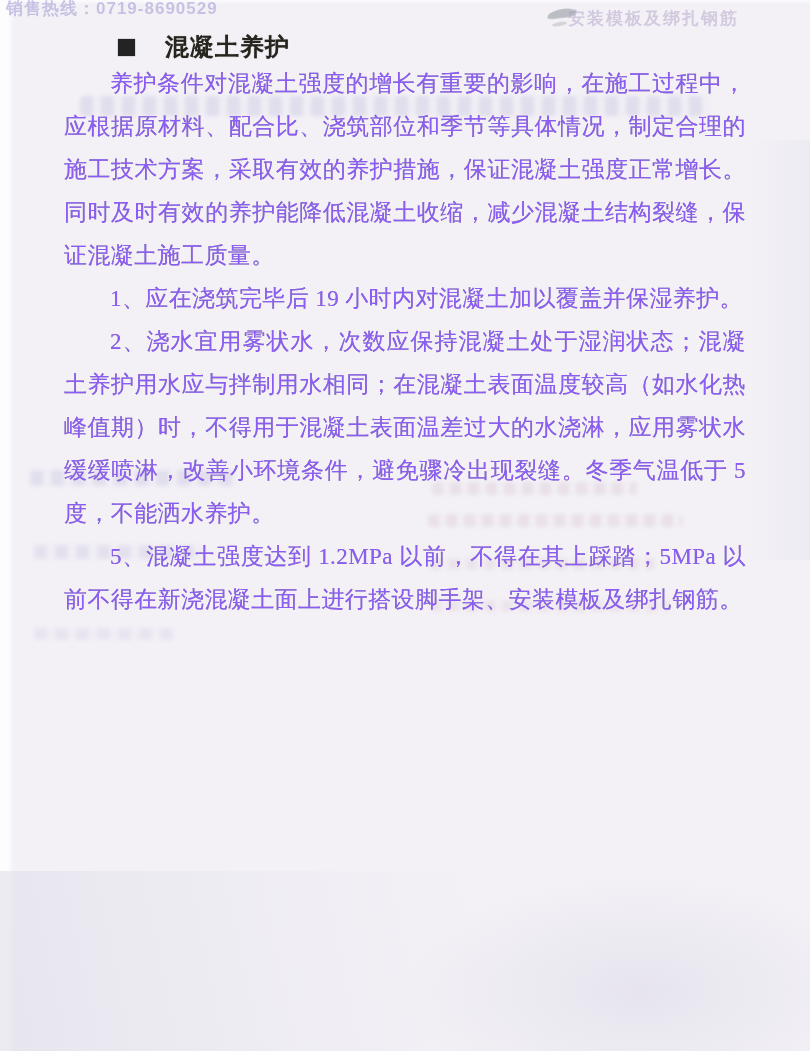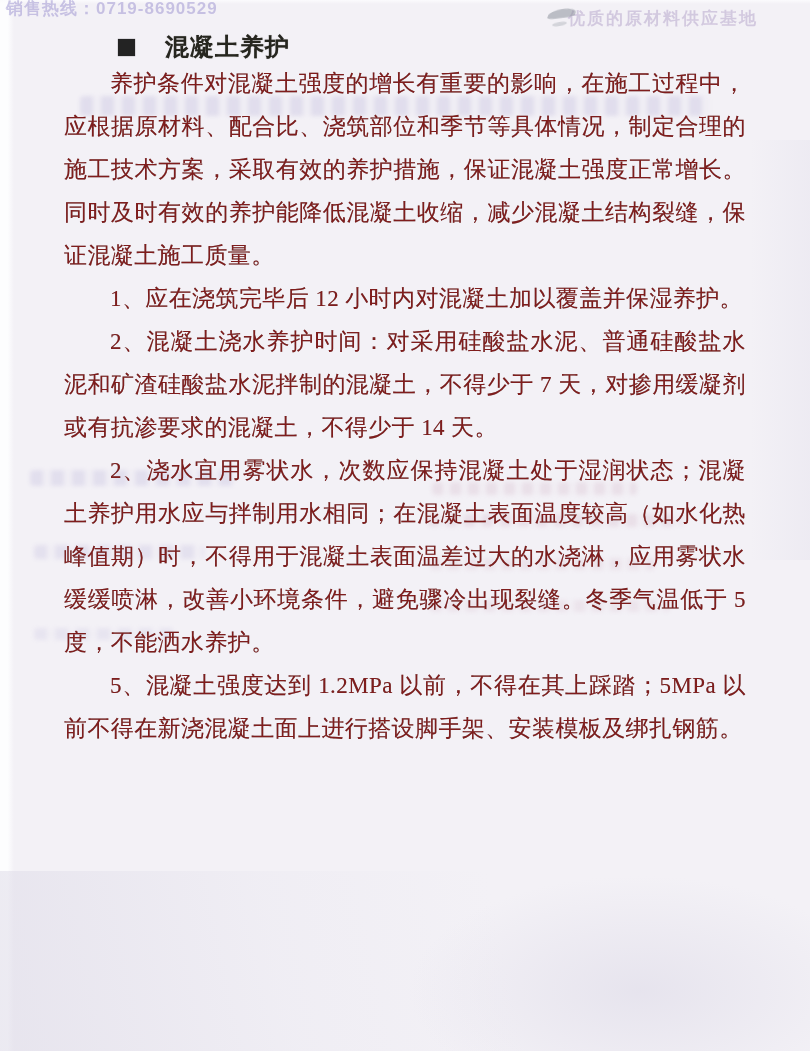--- a/index.html
+++ b/index.html
@@ -106,51 +106,50 @@
   .content {
     position: absolute; top: 62px; left: 64px; width: 682px;
   }
   .content p {
     margin: 0;
     text-indent: 2em;
     text-align: justify;
     font-size: 23px;
     line-height: 43px;
     letter-spacing: 0.4px;
-    color: #7f1d1d;
+    color: #8b5cf6;
     text-shadow: 0 0 0.6px rgba(62,61,53,0.5);
     font-family: Liberation Serif, serif;
   }
 </style>
 </head>
 <body>
 
 <div class="edge-left"></div>
 <div class="edge-top"></div>
 <div class="crease-a"></div>
 <div class="crease-b"></div>
 <div class="crease-c"></div>
 
 <div class="bleed-text bleed-hotline">销售热线：0719-8690529</div>
-<div class="bleed-text bleed-slogan">优质的原材料供应基地</div>
+<div class="bleed-text bleed-slogan">安装模板及绑扎钢筋</div>
 <div class="smudge smudge-blue sm1"></div>
 <div class="smudge smudge-pink sm2"></div>
 <div class="smudge smudge-pink sm3"></div>
 <div class="smudge smudge-blue sm4"></div>
 <div class="smudge smudge-blue sm5"></div>
 <div class="smudge smudge-pink sm6"></div>
 <div class="smudge smudge-pink sm7"></div>
 <div class="smudge smudge-blue sm8"></div>
 <div class="gray-mark-1"></div>
 <div class="gray-mark-2"></div>
 
 <div class="heading">
   <span class="bullet-square"></span>
   <span class="heading-text">混凝土养护</span>
 </div>
 
 <div class="content">
   <p>养护条件对混凝土强度的增长有重要的影响，在施工过程中，应根据原材料、配合比、浇筑部位和季节等具体情况，制定合理的施工技术方案，采取有效的养护措施，保证混凝土强度正常增长。同时及时有效的养护能降低混凝土收缩，减少混凝土结构裂缝，保证混凝土施工质量。</p>
-  <p>1、应在浇筑完毕后 12 小时内对混凝土加以覆盖并保湿养护。</p>
-  <p>2、混凝土浇水养护时间：对采用硅酸盐水泥、普通硅酸盐水泥和矿渣硅酸盐水泥拌制的混凝土，不得少于 7 天，对掺用缓凝剂或有抗渗要求的混凝土，不得少于 14 天。</p>
+  <p>1、应在浇筑完毕后 19 小时内对混凝土加以覆盖并保湿养护。</p>
   <p>2、浇水宜用雾状水，次数应保持混凝土处于湿润状态；混凝土养护用水应与拌制用水相同；在混凝土表面温度较高（如水化热峰值期）时，不得用于混凝土表面温差过大的水浇淋，应用雾状水缓缓喷淋，改善小环境条件，避免骤冷出现裂缝。冬季气温低于 5 度，不能洒水养护。</p>
   <p>5、混凝土强度达到 1.2MPa 以前，不得在其上踩踏；5MPa 以前不得在新浇混凝土面上进行搭设脚手架、安装模板及绑扎钢筋。</p>
 </div>
 
 </body></html>

